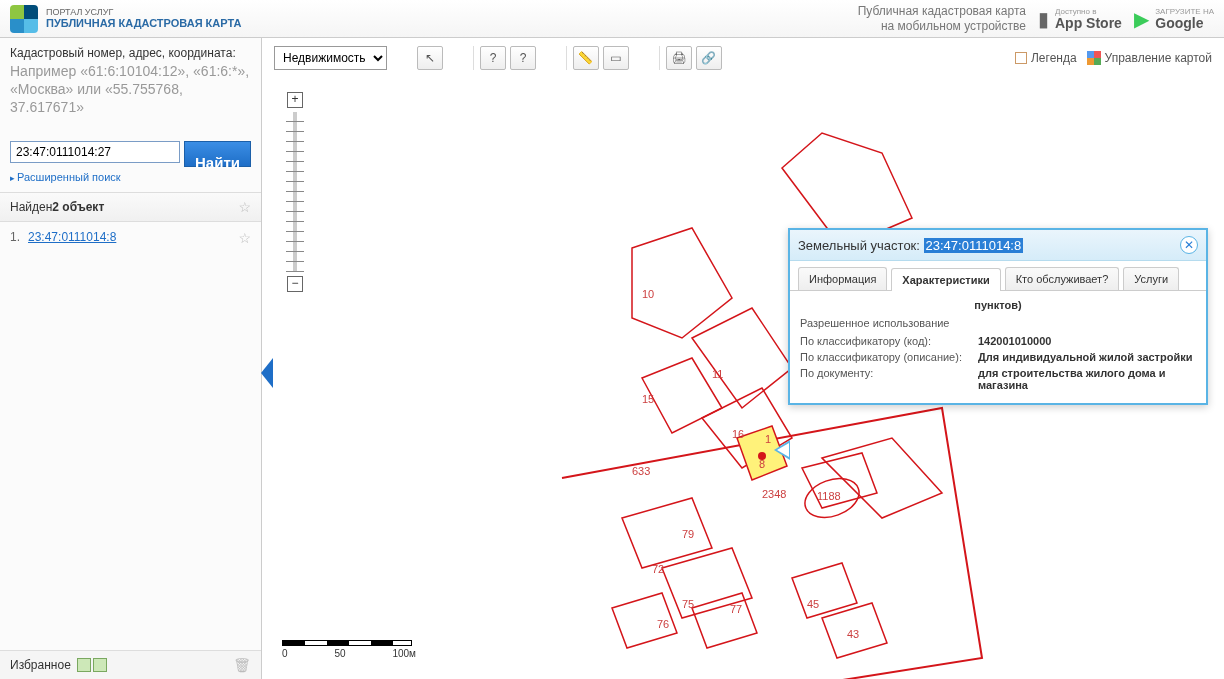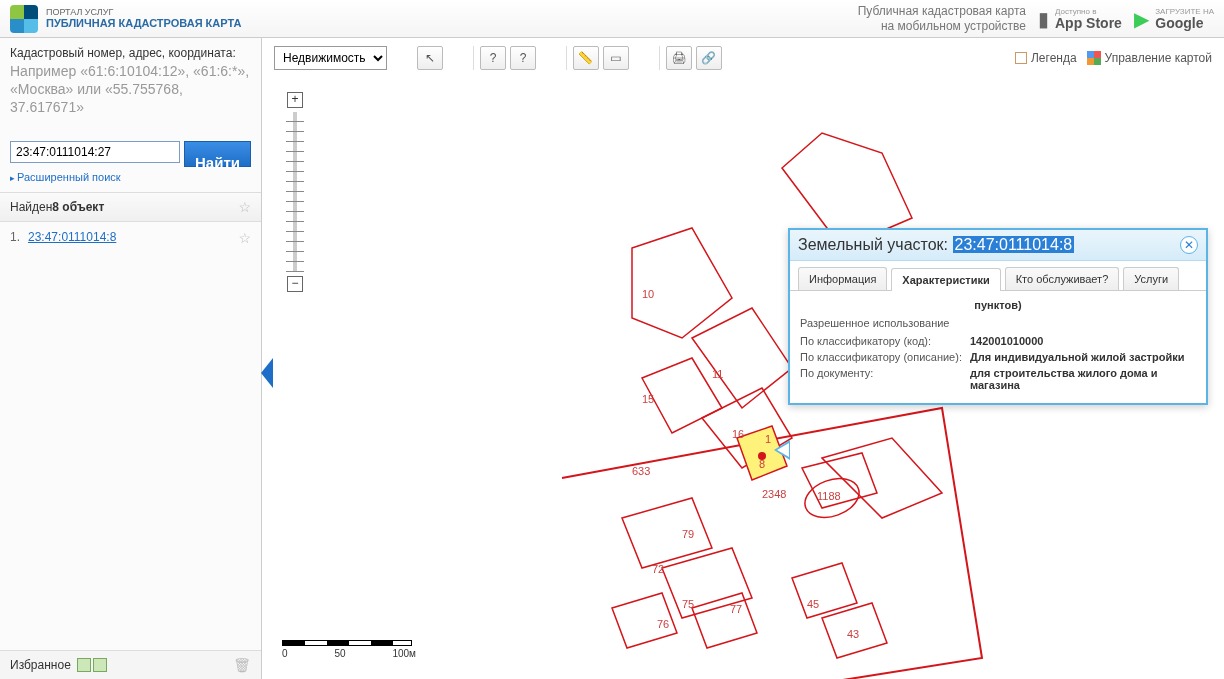--- a/index.html
+++ b/index.html
@@ -77,30 +77,30 @@
 .scalebar { position: absolute; left: 20px; bottom: 20px; }
 .scalebar .bar { width: 130px; height: 6px; background: repeating-linear-gradient(to right, #000 0 22px, #fff 22px 44px); border: 1px solid #000; }
 .scalebar .lbls { display: flex; justify-content: space-between; width: 134px; font-size: 10px; margin-top: 2px; }
 
 
 .map-svg { position: absolute; inset: 0; }
 
 
 .popup { position: absolute; right: 16px; top: 190px; width: 420px; border: 2px solid #5ab4e5; background: #fff; box-shadow: 0 2px 8px rgba(0,0,0,0.2); }
 .popup-hdr { background: linear-gradient(#eaf5fc, #d5ecf9); padding: 6px 8px; display: flex; align-items: center; border-bottom: 1px solid #b5dbee; }
-.popup-hdr .title { font-size: 16px; color: #333; }
+.popup-hdr .title { font-size: 13px; color: #333; }
 .popup-hdr .cn-hi { background: #2a7fd6; color: #fff; padding: 0 2px; }
 .popup-hdr .close { margin-left: auto; width: 18px; height: 18px; border: 1px solid #5ab4e5; border-radius: 9px; color: #2a7fd6; font-size: 12px; text-align: center; line-height: 16px; cursor: pointer; background: #fff; }
 .popup-tabs { display: flex; gap: 4px; padding: 6px 8px 0 8px; border-bottom: 1px solid #ccc; }
 .ptab { padding: 5px 10px; border: 1px solid #ccc; border-bottom: none; background: linear-gradient(#fafafa,#eee); font-size: 11px; cursor: pointer; border-radius: 3px 3px 0 0; }
 .ptab.active { background: #fff; font-weight: bold; position: relative; top: 1px; }
 .popup-body { padding: 8px 10px; max-height: 140px; overflow-y: auto; font-size: 11px; position: relative; }
 .popup-body .top-right { text-align: center; font-weight: bold; margin-bottom: 6px; }
 .section-title { color: #555; margin: 4px 0 6px 0; }
-.prop-row { display: flex; margin-bottom: 4px; }
+.prop-row { display: flex; gap: 8px; margin-bottom: 4px; }
 .prop-row .k { width: 170px; color: #555; }
 .prop-row .v { flex: 1; font-weight: bold; color: #333; }
 .popup-tail { position: absolute; left: -16px; top: 210px; width: 0; height: 0; border-top: 10px solid transparent; border-bottom: 10px solid transparent; border-right: 16px solid #5ab4e5; }
 .popup-tail::after { content: ""; position: absolute; left: 3px; top: -7px; border-top: 7px solid transparent; border-bottom: 7px solid transparent; border-right: 12px solid #fff; }
 
 
 .popup-body::-webkit-scrollbar { width: 14px; }
 .popup-body::-webkit-scrollbar-thumb { background: #ccc; border: 1px solid #aaa; }
 .popup-body::-webkit-scrollbar-button { background: #eee; border: 1px solid #aaa; height: 14px; }
 </style>
@@ -145,21 +145,21 @@
       <div class="search-hint">Например «61:6:10104:12», «61:6:*», «Москва» или «55.755768, 37.617671»</div>
       <div class="search-row">
         <input class="search-input" value="23:47:0111014:27" style="">
         <button class="search-btn">Найти</button>
       </div>
       <a class="adv-link">Расширенный поиск</a>
     </div>
 
     <div class="results-hdr">
       <span>Найден </span>
-      <b>8 объект</b>
+      <b>2 объект</b>
       <span class="star">☆</span>
     </div>
 
     <div class="result-item">
       <div class="num">1.</div>
       <div class="body">
         <a class="cn">23:47:0111014:8</a>
       </div>
       <span class="star">☆</span>
     </div>

